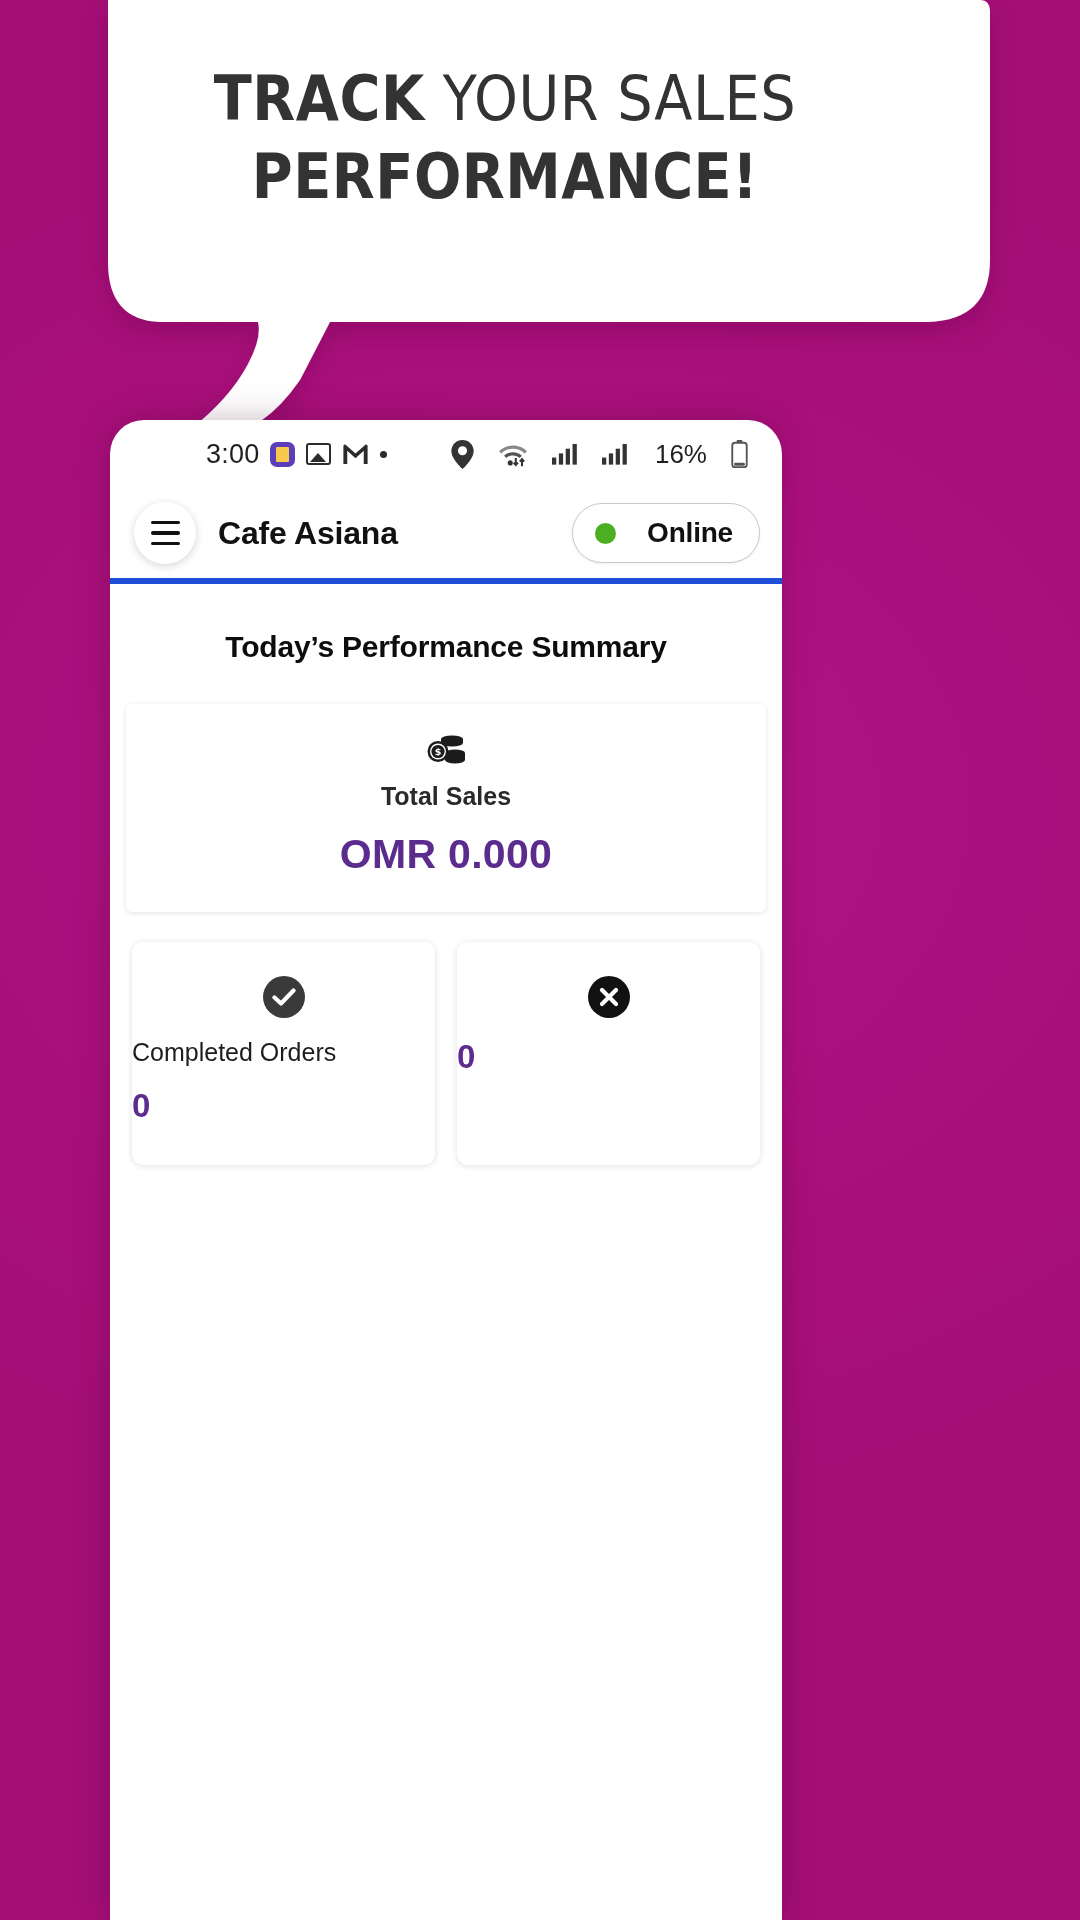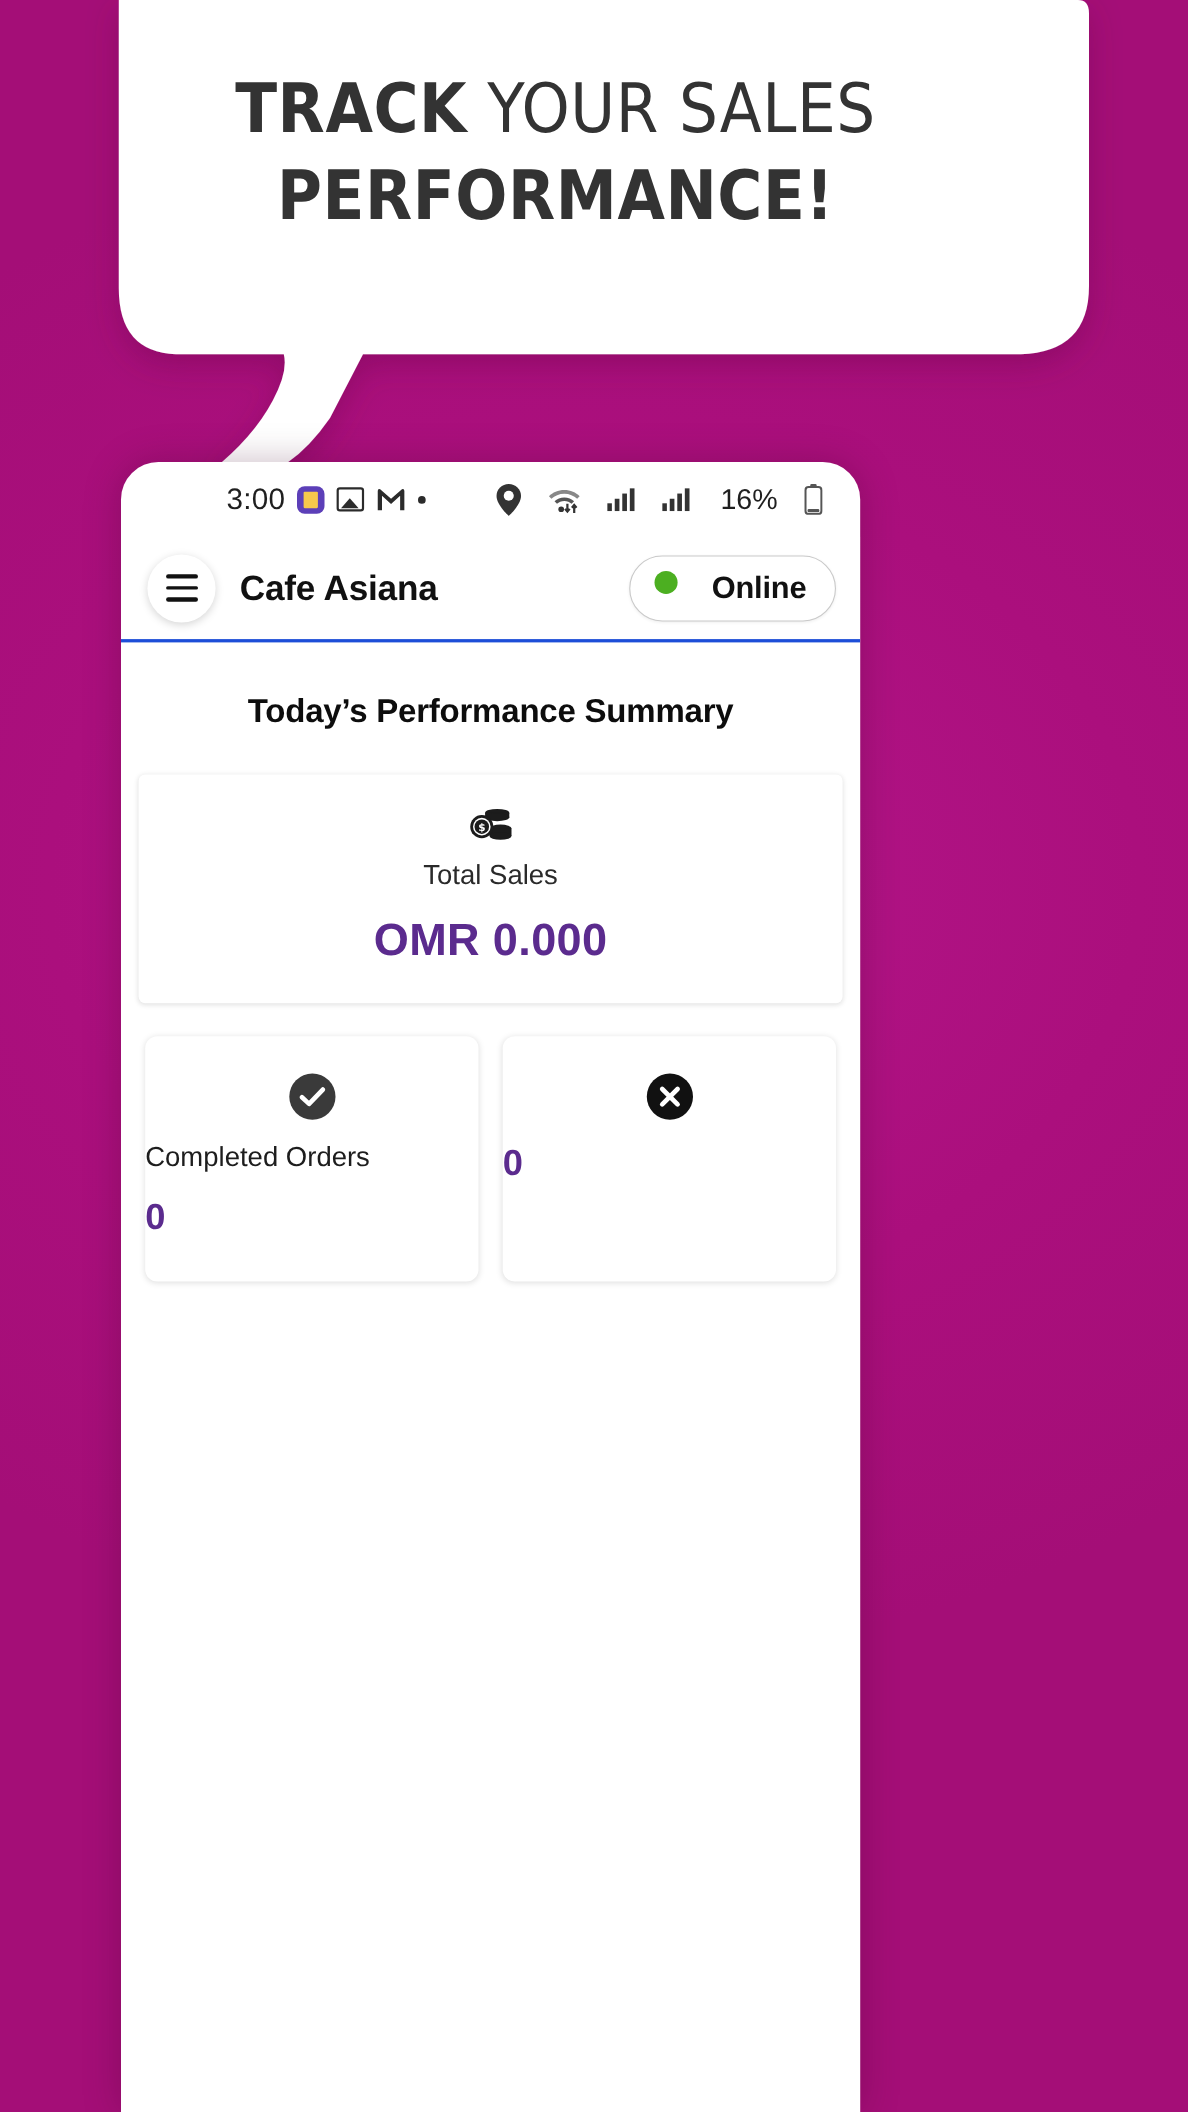--- a/index.html
+++ b/index.html
@@ -147,21 +147,21 @@
     background: #2b2b2b;
   }
 
   
   .appbar {
     height: 96px;
     display: flex;
     align-items: center;
     padding: 0 22px 0 22px;
     box-sizing: border-box;
-    border-bottom: 3px solid #1d4ed8;
+    border-bottom: 6px solid #1d4ed8;
     background: #fff;
     position: relative;
   }
   .menu-btn {
     width: 62px; height: 62px;
     border-radius: 50%;
     background: #ffffff;
     box-shadow: 0 2px 8px rgba(0,0,0,0.17);
     display: flex;
     flex-direction: column;
@@ -180,20 +180,21 @@
   .shop-name {
     font-size: 32px;
     font-weight: 700;
     color: #111;
     margin-left: 22px;
     letter-spacing: -0.2px;
   }
   .online-pill {
     margin-left: auto;
     display: flex;
+    align-items: center;
     gap: 31px;
     border: 1.6px solid #c9c9c9;
     border-radius: 34px;
     padding: 13px 26px 13px 22px;
     background: #fff;
     box-shadow: 0 1px 3px rgba(0,0,0,0.07);
   }
   .online-dot {
     width: 21px; height: 21px;
     border-radius: 50%;
@@ -235,21 +236,21 @@
   }
   .coin-icon {
     width: 40px;
     height: 32px;
     margin: 0 auto 16px auto;
     display: block;
   }
   .total-label {
     font-size: 25px;
     color: #2a2a2a;
-    font-weight: 400;
+    font-weight: 700;
   }
   .total-value {
     font-size: 41px;
     font-weight: 700;
     color: #5b2b8e;
     margin-top: 20px;
     letter-spacing: 0.3px;
   }
 
   .orders-row {

